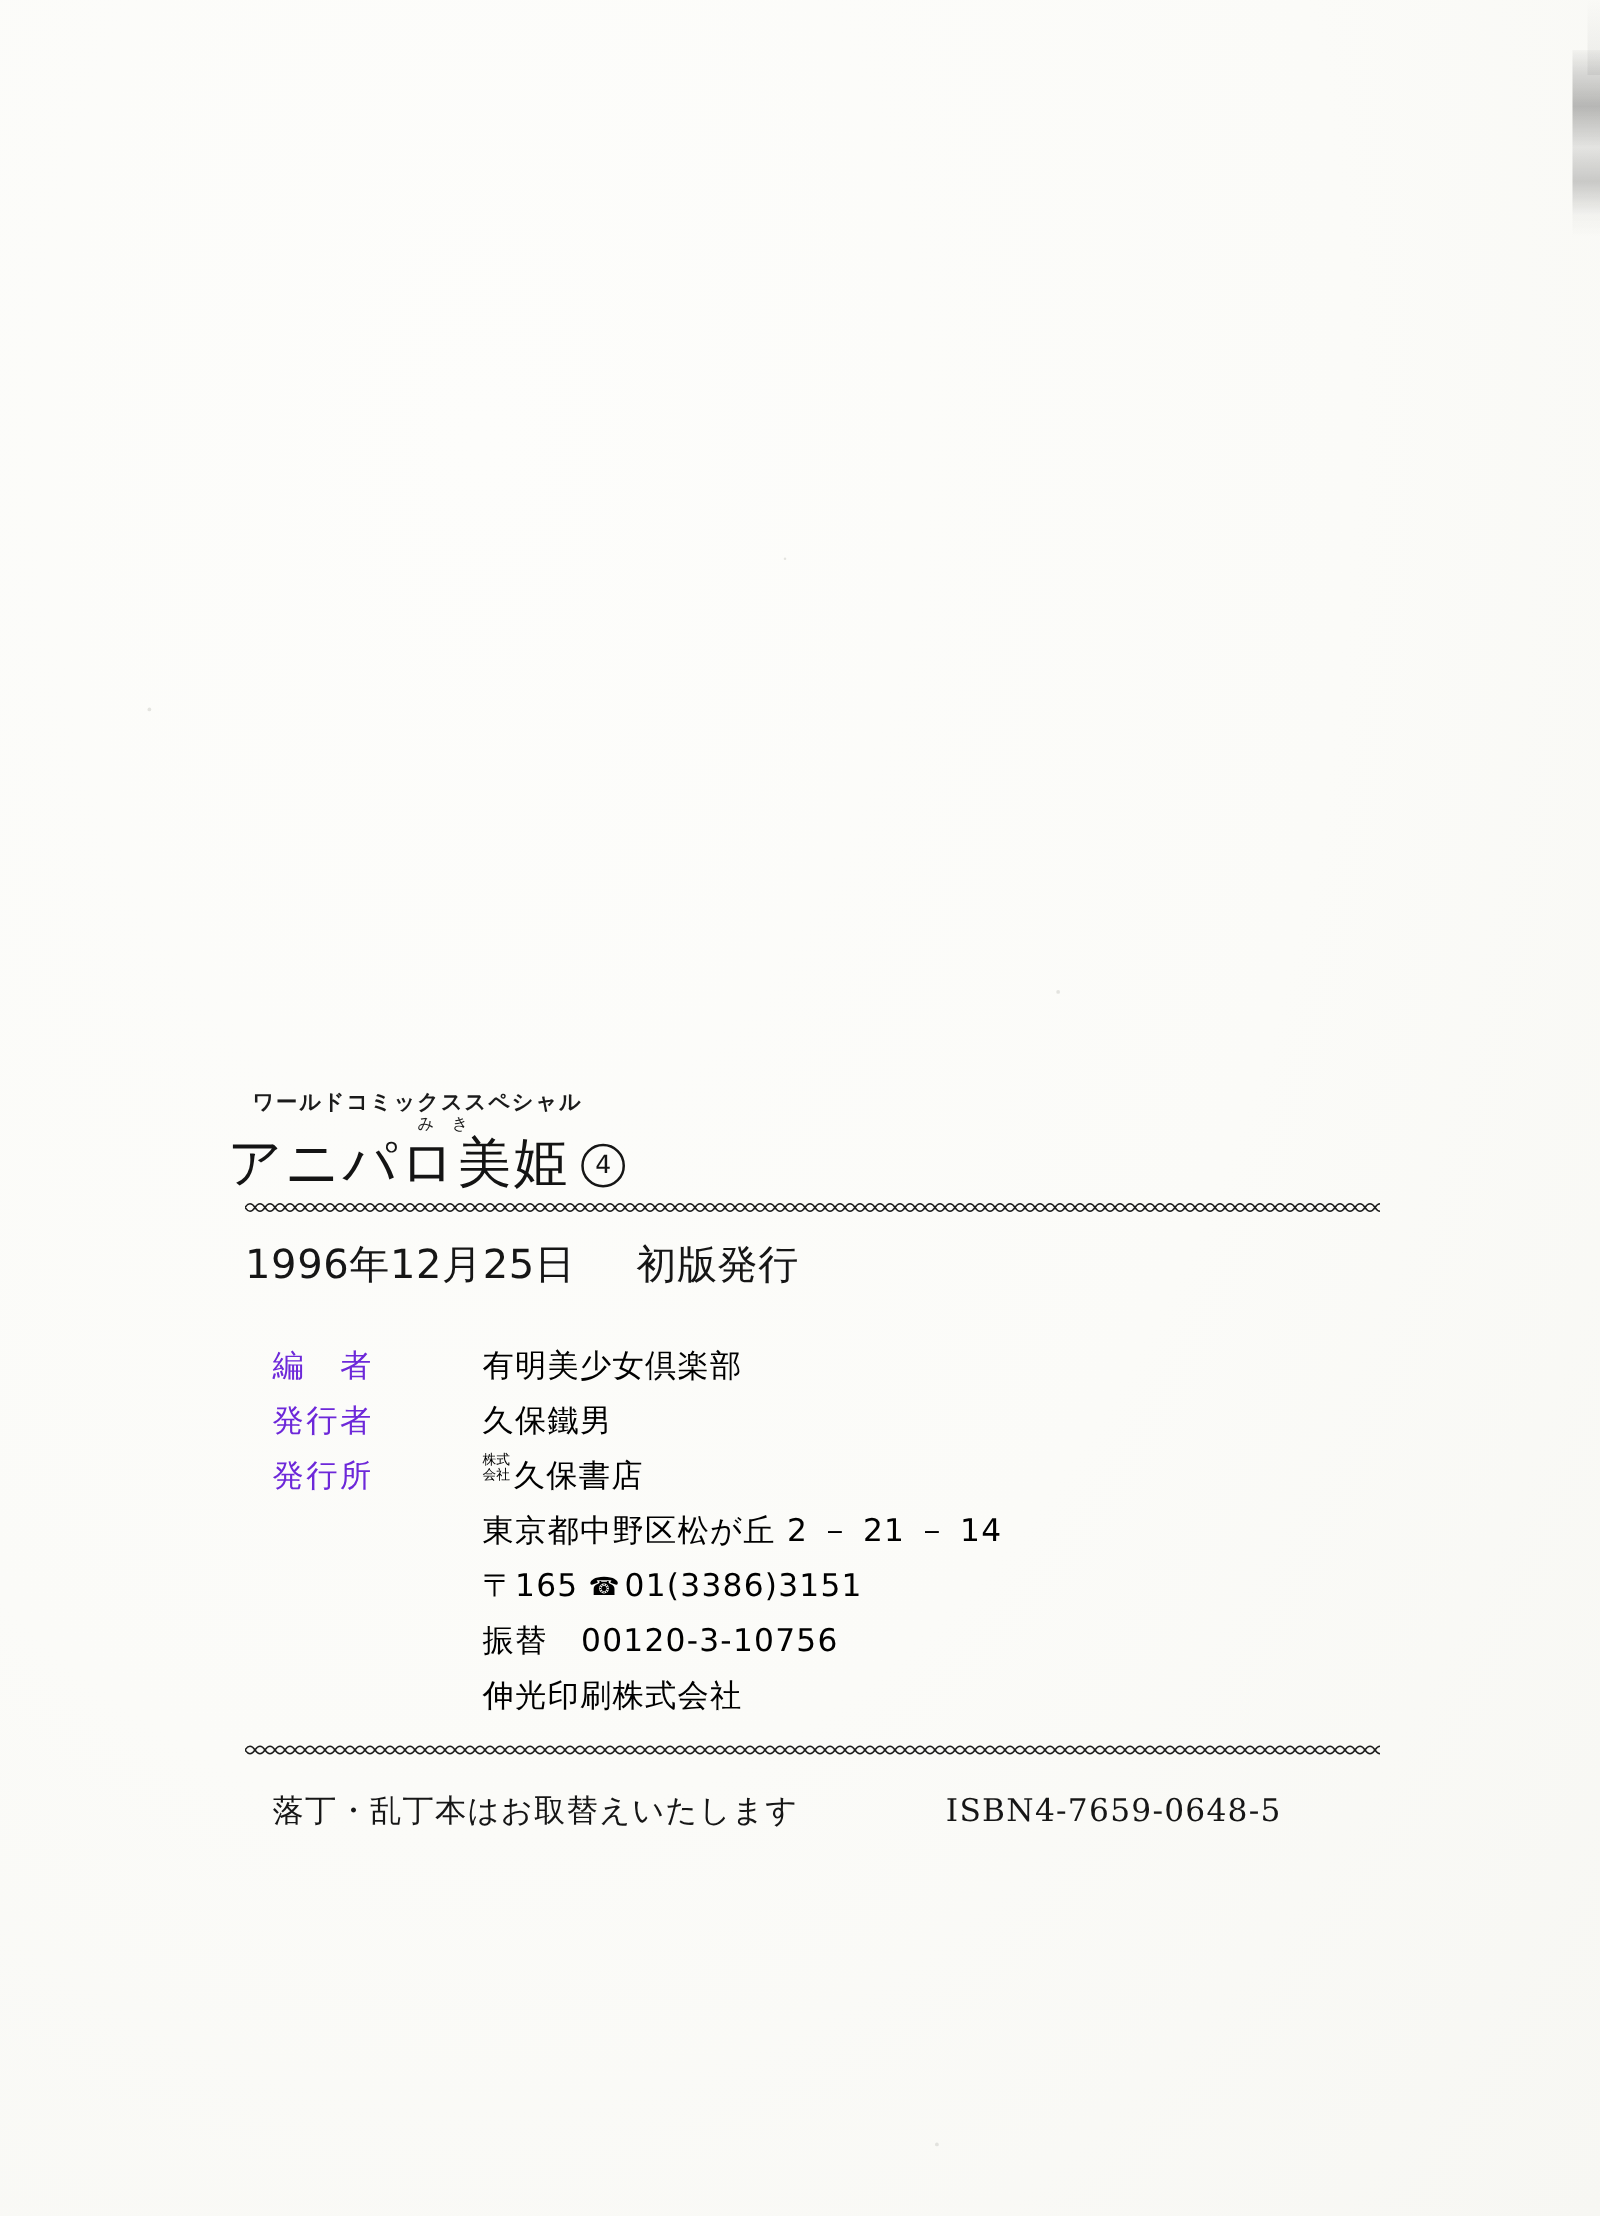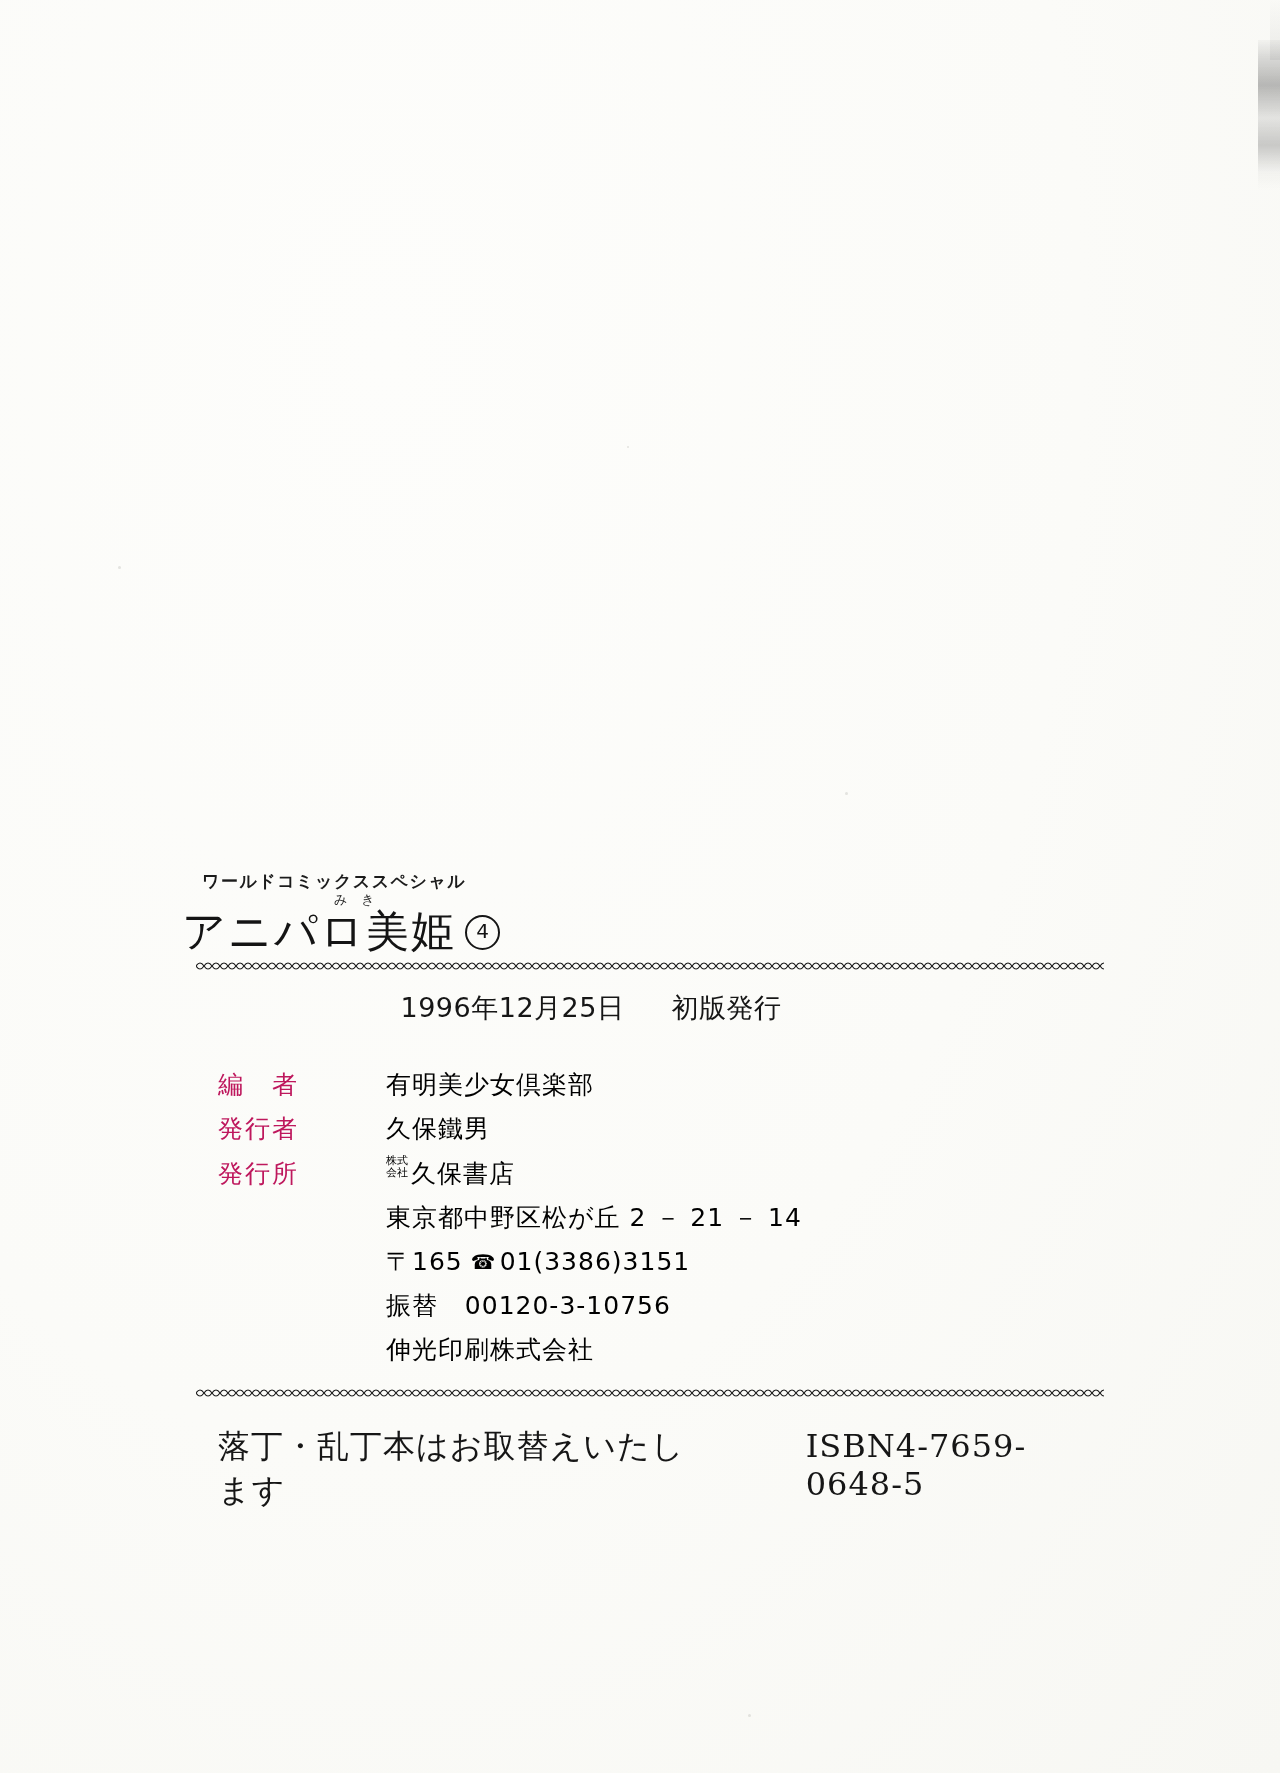--- a/index.html
+++ b/index.html
@@ -115,23 +115,23 @@
   .wave-rule {
     height: 13px;
     width: 100%;
     overflow: hidden;
     margin-top: 6px;
   }
   .wave-rule svg { display: block; }
 
   .date-row {
     margin-top: 18px;
-    text-align: center;
+    text-align: left;
     padding-right: 118px;
-    font-size: 27px;
+    font-size: 32px;
     font-family: "DejaVu Sans", sans-serif;
     letter-spacing: 0.5px;
     color: #161616;
   }
   .date-row .first-ed { margin-left: 38px; }
 
   .imprint {
     margin-top: 42px;
     margin-left: 22px;
   }
@@ -139,21 +139,21 @@
     display: flex;
     align-items: baseline;
     margin-bottom: 11px;
   }
   .imp-label {
     width: 168px;
     flex: none;
     font-size: 25px;
     font-family: "DejaVu Sans", sans-serif;
     letter-spacing: 2px;
-    color: #be185d;
+    color: #6d28d9;
   }
   .imp-value {
     font-size: 25px;
     font-family: "DejaVu Sans", sans-serif;
     letter-spacing: 1px;
     color: #000000;
     white-space: nowrap;
   }
   .kabu {
     font-size: 11px;
@@ -170,21 +170,21 @@
     font-size: 20px;
     vertical-align: 1px;
     margin: 0 3px 0 8px;
   }
 
   .footer-row {
     margin-top: 26px;
     display: flex;
     align-items: baseline;
     font-family: "DejaVu Sans", sans-serif;
-    font-size: 32px;
+    font-size: 25px;
     letter-spacing: 1px;
     color: #161616;
     padding-left: 22px;
   }
   .isbn {
     margin-left: 118px;
     font-family: "DejaVu Serif", serif;
     letter-spacing: 1px;
   }
 </style>

